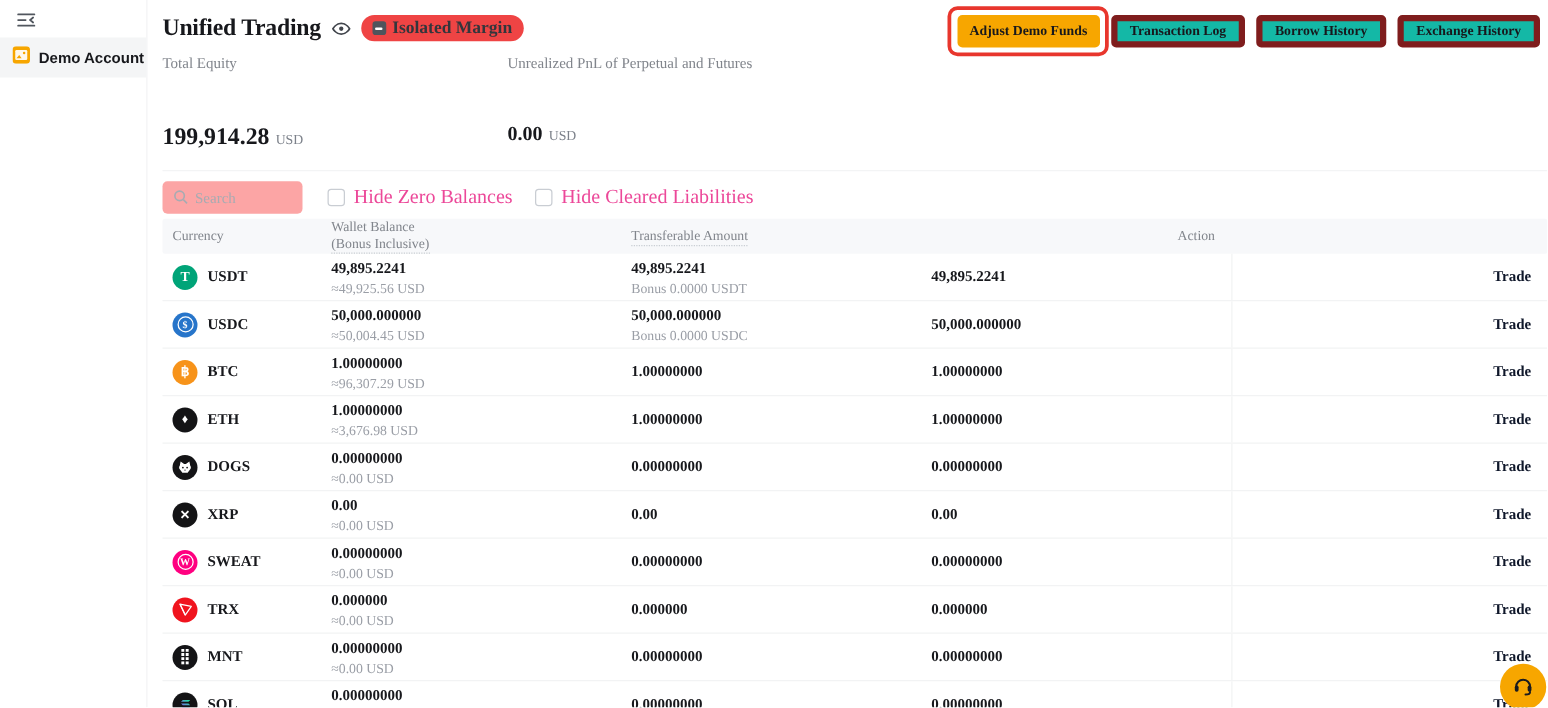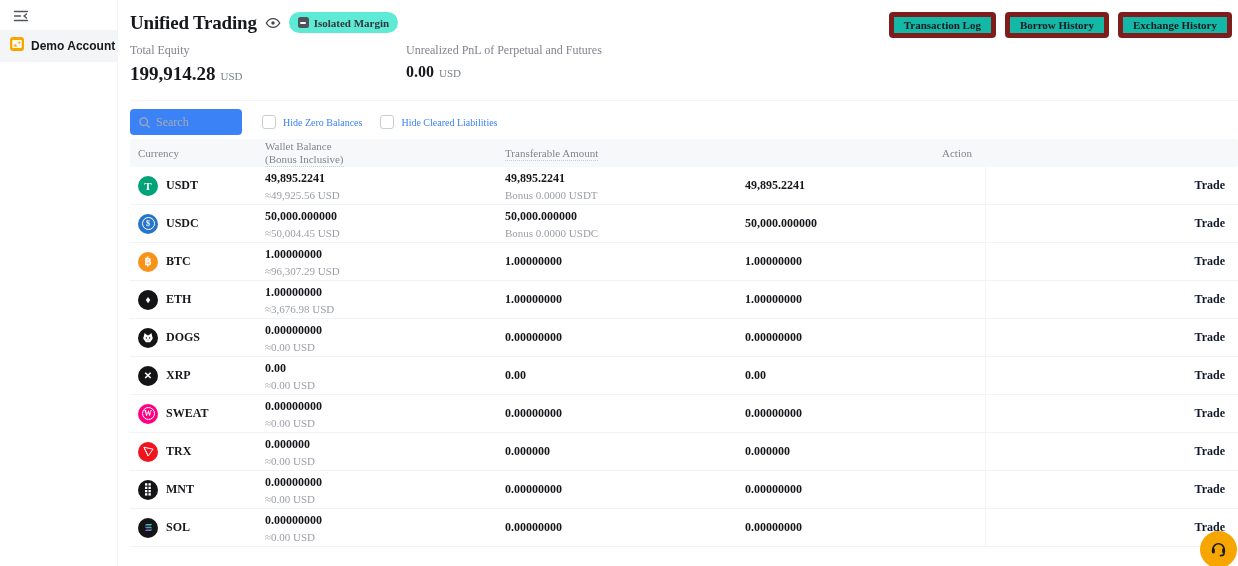--- a/index.html
+++ b/index.html
@@ -11,50 +11,50 @@
   .collapse-btn { margin:9px 0 0 12px; width:18px; height:16px; background:none; border:none; cursor:pointer; display:block; }
   .sidebar-item { margin-top:5px; height:32px; display:flex; align-items:center; gap:7px; padding:0 10px; cursor:pointer; }
   .sidebar-item.active { background:#f4f5f6; }
   .sidebar-item .label { font-size:12px; font-weight:700; color:#17181c; white-space:nowrap; }
 
   
   .main { position:absolute; left:118px; right:0; top:0; bottom:0; padding-left:12px;font-family:Liberation Serif, serif; }
   .title-row { display:flex; align-items:center; gap:8px; padding-top:11px; height:34px; }
   .page-title { font-size:19px; font-weight:700; color:#17181c; letter-spacing:-0.2px; }
   .eye-btn { background:none; border:none; cursor:pointer; display:flex; align-items:center; padding:0; }
-  .margin-badge { display:flex; align-items:center; gap:5px; background:#5eead4; border-radius:11px; height:21px; padding:0 9px; font-size:11px; font-weight:600; color:#33363c; }
+  .margin-badge { display:flex; align-items:center; gap:5px; background:#ef4444; border-radius:11px; height:21px; padding:0 9px; font-size:14px; font-weight:600; color:#33363c; }
   .badge-ico { width:11px; height:11px; background:#4f545c; border-radius:2.5px; position:relative; }
   .badge-ico::after { content:""; position:absolute; left:2.5px; top:4.5px; width:6px; height:2px; background:#fff; border-radius:1px; }
 
   .actions { position:absolute; top:12px; right:6px; display:flex; gap:9px; align-items:center; }
   .btn { height:26px; padding:0 10px; font-size:11px; font-weight:700; border-radius:4px; display:flex; align-items:center; color:#17181c; cursor:pointer; white-space:nowrap; font-family:inherit; }
   .btn-outline { background:#14b8a6; border:5px solid #7f1d1d; }
   .btn-primary { background:#f7a600; border:none; }
   .primary-wrap { position:relative; }
   .annotation-box { position:absolute; inset:-7px -7px -7px -8px; border:3px solid #e8362d; border-radius:8px; pointer-events:none; }
 
   .stats { display:flex; margin-top:9px; }
   .stat { width:276px; }
   .stat-label { font-size:12px; color:#81858c; }
   .stat-value-row { margin-top:5px; display:flex; align-items:baseline; gap:5px; }
-  .stat-value { font-size:19px; font-weight:700; color:#17181c; }
+  .stat-value { font-size:19px; font-weight:700; color:#17181c;margin-top:36px; }
   .stat.pnl .stat-value { font-size:16px; }
   .stat-unit { font-size:11px; color:#7c818a; font-weight:400; }
 
   .hdivider { margin-top:15px; border-top:1px solid #f3f4f5; }
 
   
   .controls { margin-top:8px; height:26px; display:flex; align-items:center; }
   .search-box { position:relative; width:112px; height:26px; margin-right:20px; }
-  .search-box input { width:100%; height:100%; background:#3b82f6; border:none; border-radius:4px; padding:0 8px 0 26px; font-size:12px; color:#17181c; outline:none; font-family:inherit; }
+  .search-box input { width:100%; height:100%; background:#fca5a5; border:none; border-radius:4px; padding:0 8px 0 26px; font-size:12px; color:#17181c; outline:none; font-family:inherit; }
   .search-box input::placeholder { color:#a7abb2; }
   .search-ico { position:absolute; left:8px; top:6px; }
   .chk-group { display:flex; align-items:center; gap:7px; margin-right:18px; cursor:pointer; }
   .chk { width:14px; height:14px; border:1px solid #c9cdd3; border-radius:3px; background:#fff; }
-  .chk-label { font-size:10px; color:#3b82f6; }
+  .chk-label { font-size:16px; color:#ec4899; }
 
   
   .table { margin-top:4px; }
   .thead, .trow { display:grid; grid-template-columns:127px 240px 240px 248px 1fr; }
   .thead { background:#f7f8fa; height:28px; align-items:center; font-size:11px; color:#81858c; border-radius:2px; }
   .thead .cell, .trow .cell { padding-left:8px; }
   .th-multi { line-height:13px; }
   .th-underline { border-bottom:1px dotted #c9cdd3; padding-bottom:1px; }
   .trow { height:38px; align-items:center; border-bottom:1px solid #f2f3f4; }
   .c-currency { display:flex; align-items:center; }
@@ -107,20 +107,24 @@
             <circle cx="12" cy="12" r="2.6" fill="#41454c" stroke="none"></circle>
         </svg>
       </button>
       <span class="margin-badge">
         <span class="badge-ico"></span>
         <span>Isolated Margin</span>
       </span>
     </div>
 
     <div class="actions">
+      <span class="primary-wrap">
+        <button class="btn btn-primary">Adjust Demo Funds</button>
+        <span class="annotation-box"></span>
+      </span>
       <button class="btn btn-outline">Transaction Log</button>
       <button class="btn btn-outline">Borrow History</button>
       <button class="btn btn-outline">Exchange History</button>
     </div>
 
     <div class="stats">
       <div class="stat">
         <div class="stat-label">Total Equity</div>
         <div class="stat-value-row">
           <span class="stat-value">199,914.28</span>

